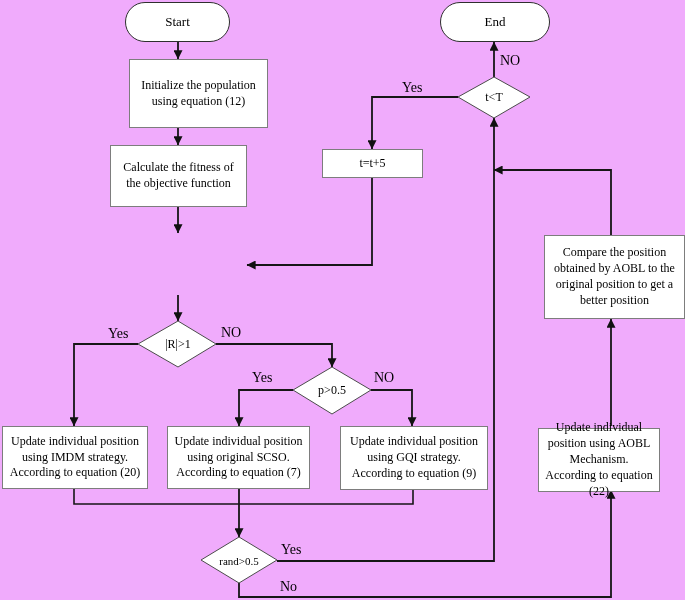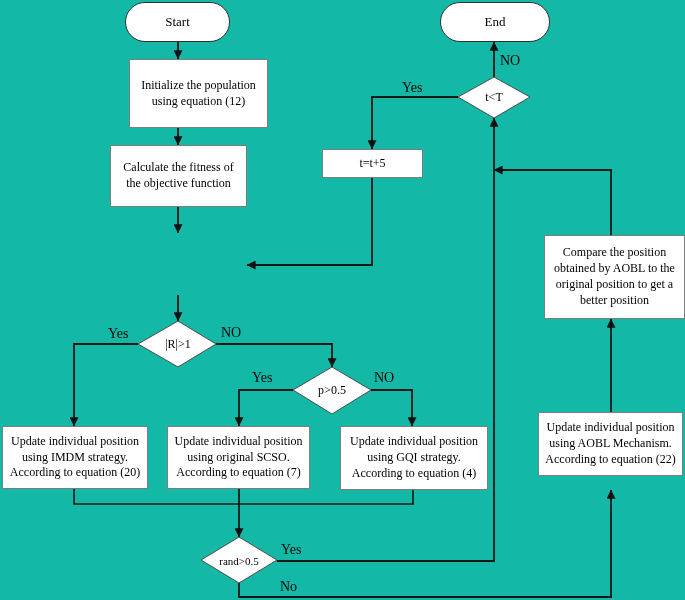--- a/index.html
+++ b/index.html
@@ -1,20 +1,20 @@
 <!DOCTYPE html>
 <html><head>
 <meta charset="utf-8">
 <style>
   html, body { margin: 0; padding: 0; background: #ffffff; }
   .stage {
     position: relative;
     width: 685px;
     height: 600px;
-    background: #14b8a6;
+    background: #f0abfc;
     font-family: "Liberation Serif", "DejaVu Serif", serif;
     color: #000000;
     overflow: hidden;
   }
   svg.wires {
     position: absolute;
     left: 0; top: 0;
     width: 685px; height: 600px;
   }
   .wire { fill: none; stroke: #161616; stroke-width: 1.8; }
@@ -89,22 +89,22 @@
   </svg>
 
   <div class="node terminal" style="left:125px; top:2px; width:105px; height:40px;">Start</div>
   <div class="node terminal" style="left:440px; top:2px; width:110px; height:40px;">End</div>
 
   <div class="node" style="left:109px; top:59px; width:139px; height:69px;margin-left:20px;">Initialize the population using equation (12)</div>
   <div class="node" style="left:110px; top:145px; width:137px; height:62px;">Calculate the fitness of the objective function</div>
   <div class="node" style="left:322px; top:149px; width:101px; height:29px;">t=t+5</div>
   <div class="node" style="left:2px; top:426px; width:146px; height:63px;">Update individual position using IMDM strategy. According to equation (20)</div>
   <div class="node" style="left:167px; top:426px; width:143px; height:63px;">Update individual position using original SCSO. According to equation (7)</div>
-  <div class="node" style="left:340px; top:426px; width:148px; height:64px;">Update individual position using GQI strategy. According to equation (4)</div>
-  <div class="node" style="left:538px; top:412px; width:145px; height:64px;">Update individual position using AOBL Mechanism. According to equation (22)</div>
+  <div class="node" style="left:340px; top:426px; width:148px; height:64px;">Update individual position using GQI strategy. According to equation (9)</div>
+  <div class="node" style="left:538px; top:428px; width:122px; height:64px;">Update individual position using AOBL Mechanism. According to equation (22)</div>
   <div class="node" style="left:538px; top:235px; width:141px; height:84px;margin-left:6px;">Compare the position obtained by AOBL to the original position to get a better position</div>
 
   <div class="dlabel" style="left:138px; top:337px; width:80px;">|R|&gt;1</div>
   <div class="dlabel" style="left:292px; top:383px; width:80px;">p&gt;0.5</div>
   <div class="dlabel small" style="left:197px; top:554px; width:84px;">rand&gt;0.5</div>
   <div class="dlabel" style="left:454px; top:90px; width:80px;">t&lt;T</div>
 
   <span class="elabel" style="left:108px; top:326px;">Yes</span>
   <span class="elabel" style="left:221px; top:325px;">NO</span>
   <span class="elabel" style="left:252px; top:370px;">Yes</span>

